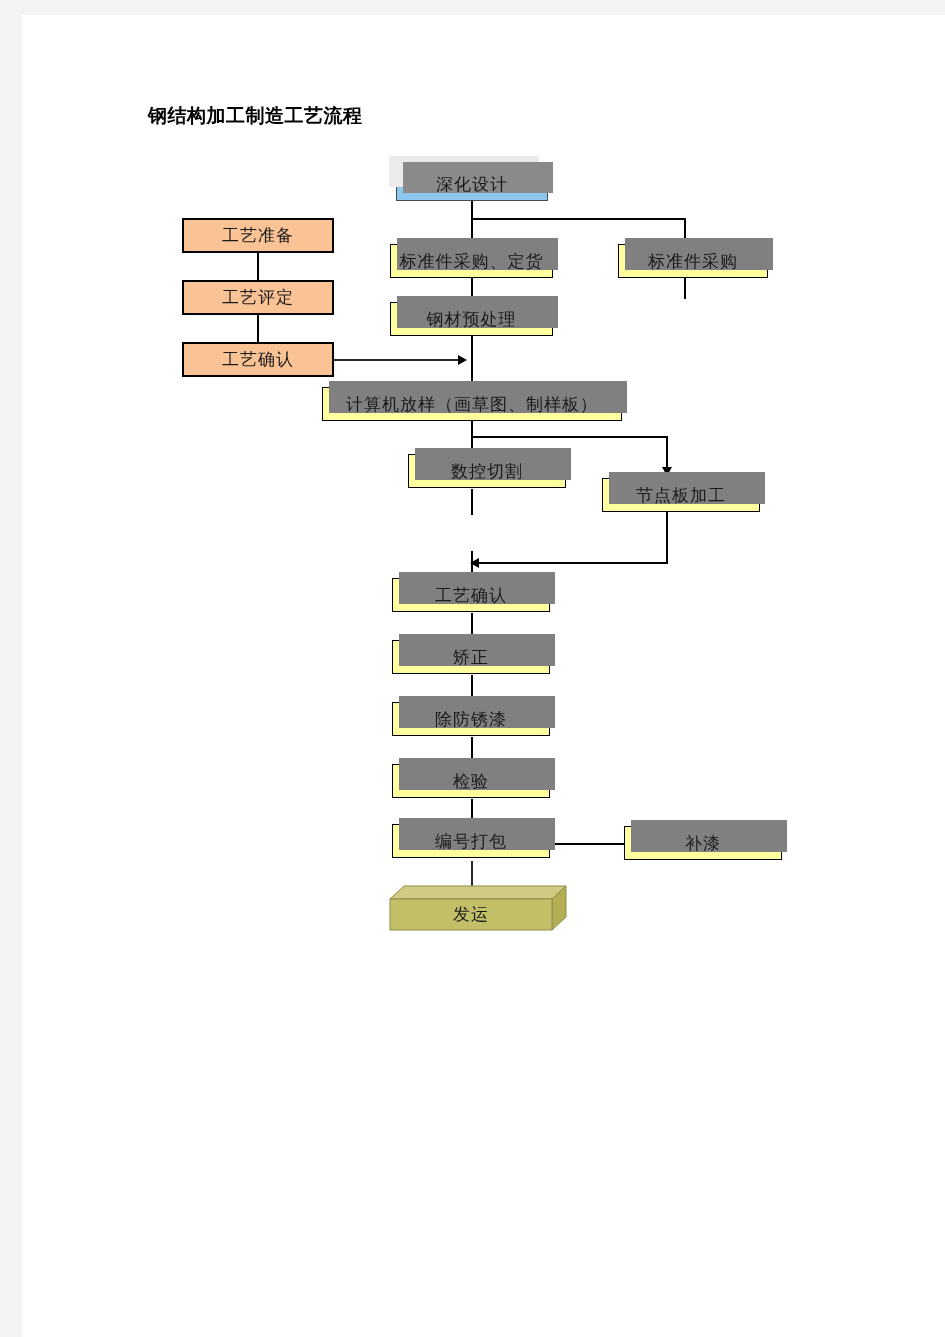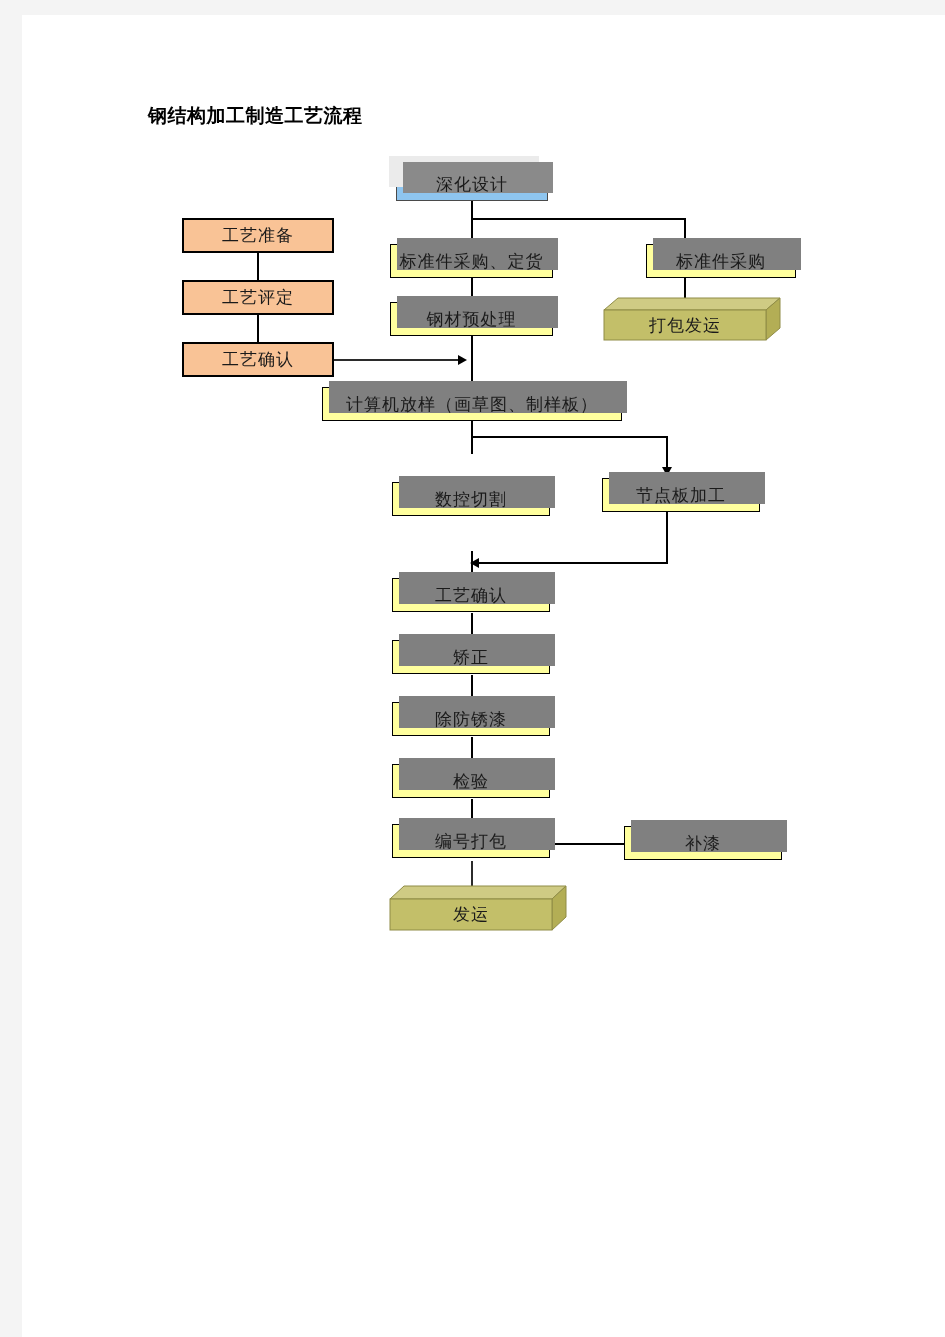--- a/index.html
+++ b/index.html
@@ -217,40 +217,30 @@
   </div>
 
   <div class="node shadowed" style="left:390px; top:244px; width:163px; height:34px;">
     <span>标准件采购、定货</span>
   </div>
 
   <div class="node shadowed" style="left:390px; top:302px; width:163px; height:34px;">
     <span>钢材预处理</span>
   </div>
 
-  <div class="node shadowed" style="left:646px; top:244px; width:150px; height:34px;font-family:Liberation Mono, monospace;">
+  <div class="node shadowed" style="left:618px; top:244px; width:150px; height:34px;font-family:Liberation Mono, monospace;">
     <span>标准件采购</span>
   </div>
 
-  <div class="cube-wrap" style="left:604px; top:298px; width:176px; height:42px;">
-    <svg width="176" height="42" viewBox="0 0 176 42">
-      <polygon points="0,12 14,0 176,0 162,12" fill="#cfcb84" stroke="#8f8c46" stroke-width="1"></polygon>
-      <polygon points="162,12 176,0 176,30 162,42" fill="#b3ae55" stroke="#8f8c46" stroke-width="1"></polygon>
-      <rect x="0" y="12" width="162" height="30" fill="#c3bf69" stroke="#8f8c46" stroke-width="1"></rect>
-    </svg>
-    <div class="cube-label" style="left:0; top:12px; width:162px; height:30px;">
-      <span>打包发运</span>
-    </div>
-  </div>
 
   <div class="node shadowed" style="left:322px; top:387px; width:300px; height:34px;">
     <span>计算机放样（画草图、制样板）</span>
   </div>
 
-  <div class="node shadowed" style="left:392px; top:454px; width:158px; height:34px;margin-top:28px;">
+  <div class="node shadowed" style="left:408px; top:454px; width:158px; height:34px;">
     <span>数控切割</span>
   </div>
 
   <div class="node shadowed" style="left:602px; top:478px; width:158px; height:34px;">
     <span>节点板加工</span>
   </div>
 
 
   <div class="node shadowed" style="left:392px; top:578px; width:158px; height:34px;">
     <span>工艺确认</span>

